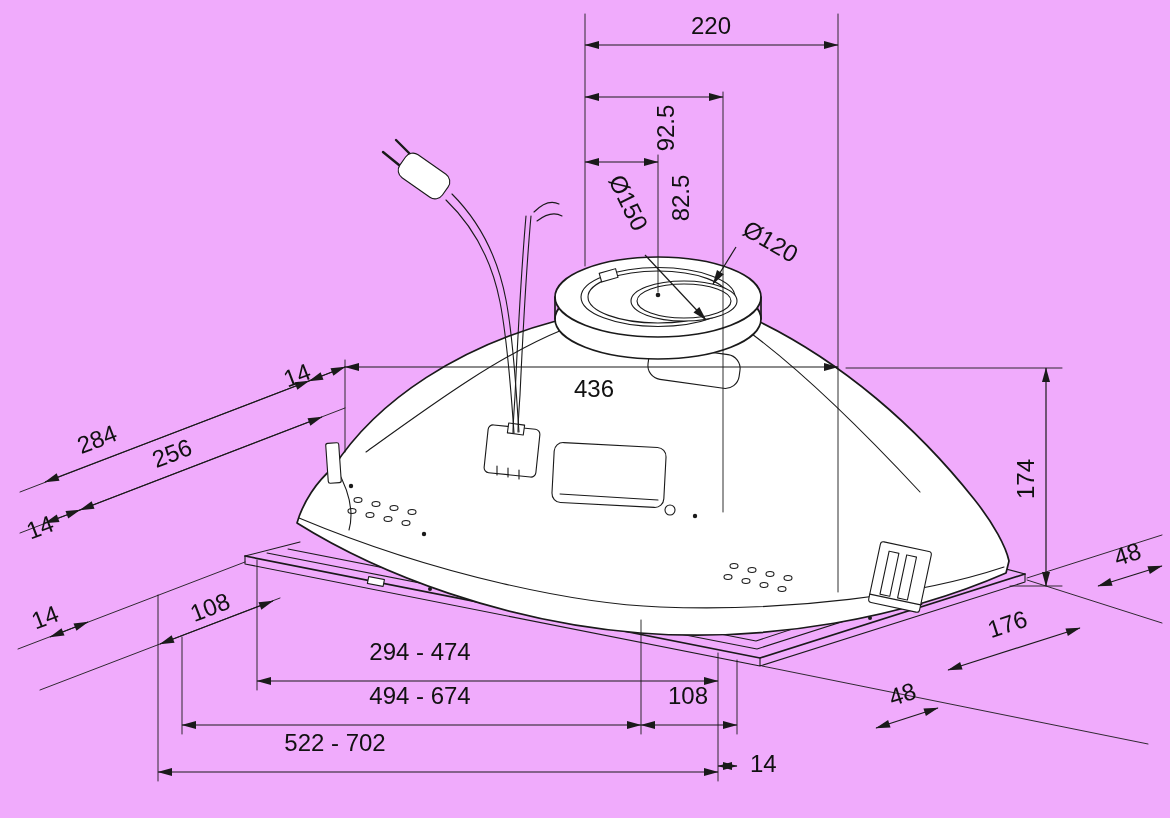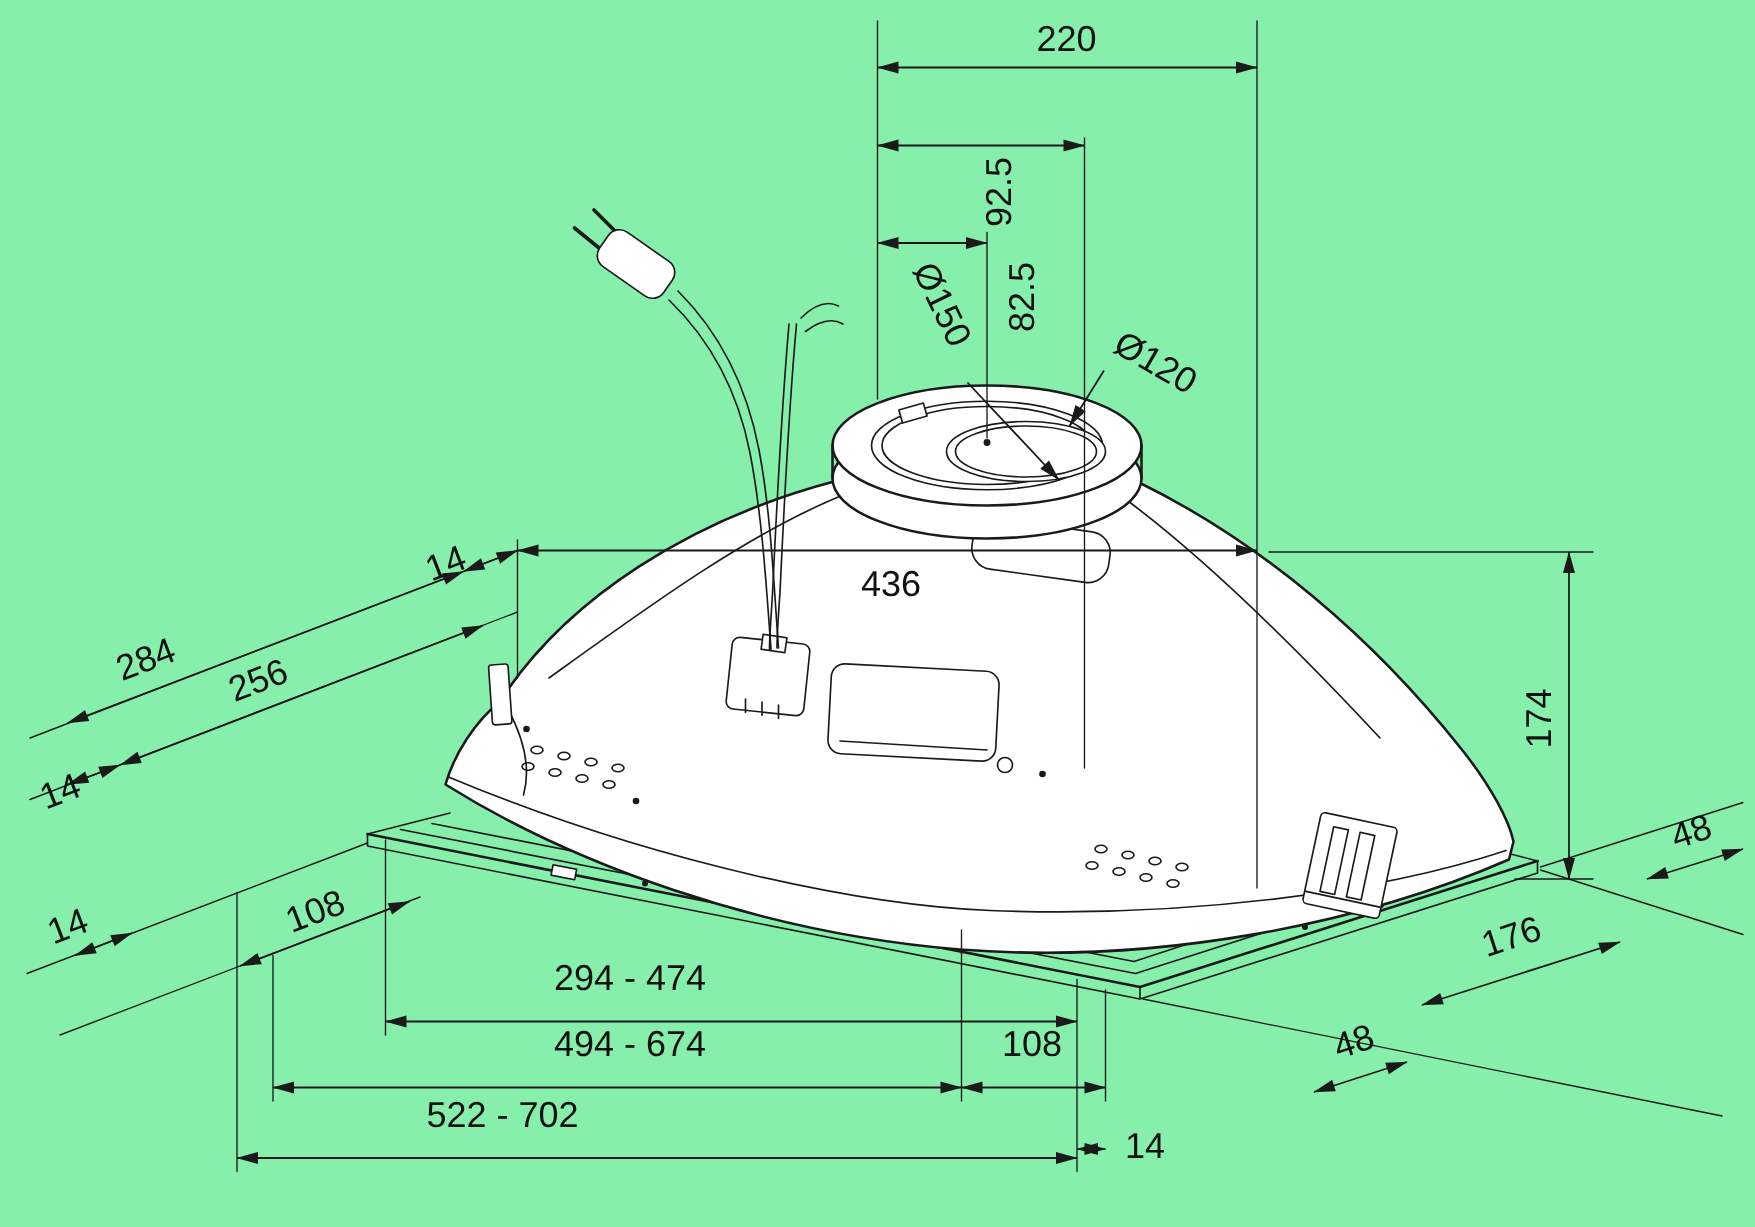--- a/index.html
+++ b/index.html
@@ -1,16 +1,16 @@
 <!DOCTYPE html>
 <html><head>
 <meta charset="utf-8">
 <style>
   html,body{margin:0;padding:0;background:#ffffff;}
-  .stage{position:relative;width:1170px;height:818px;background:#86efac;overflow:hidden;
+  .stage{position:relative;width:1170px;height:818px;background:#f0abfc;overflow:hidden;
          font-family:"Liberation Sans",sans-serif;}
   svg{position:absolute;left:0;top:0;}
   .ln {fill:none;stroke:#1a1a1a;stroke-width:1.7;stroke-linecap:round;stroke-linejoin:round;}
   .ln2{fill:none;stroke:#1a1a1a;stroke-width:1.1;stroke-linecap:round;stroke-linejoin:round;}
   .wh {fill:#ffffff;stroke:#1a1a1a;stroke-width:1.7;stroke-linejoin:round;}
   .wh2{fill:#ffffff;stroke:#1a1a1a;stroke-width:1.1;stroke-linejoin:round;}
   .wit{fill:none;stroke:#1a1a1a;stroke-width:0.9;stroke-linecap:round;}
   .dim{fill:none;stroke:#1a1a1a;stroke-width:1.2;}
   .dot{fill:#1a1a1a;stroke:none;}
   text{font-family:"Liberation Sans","DejaVu Sans",sans-serif;font-size:24px;fill:#111;}

